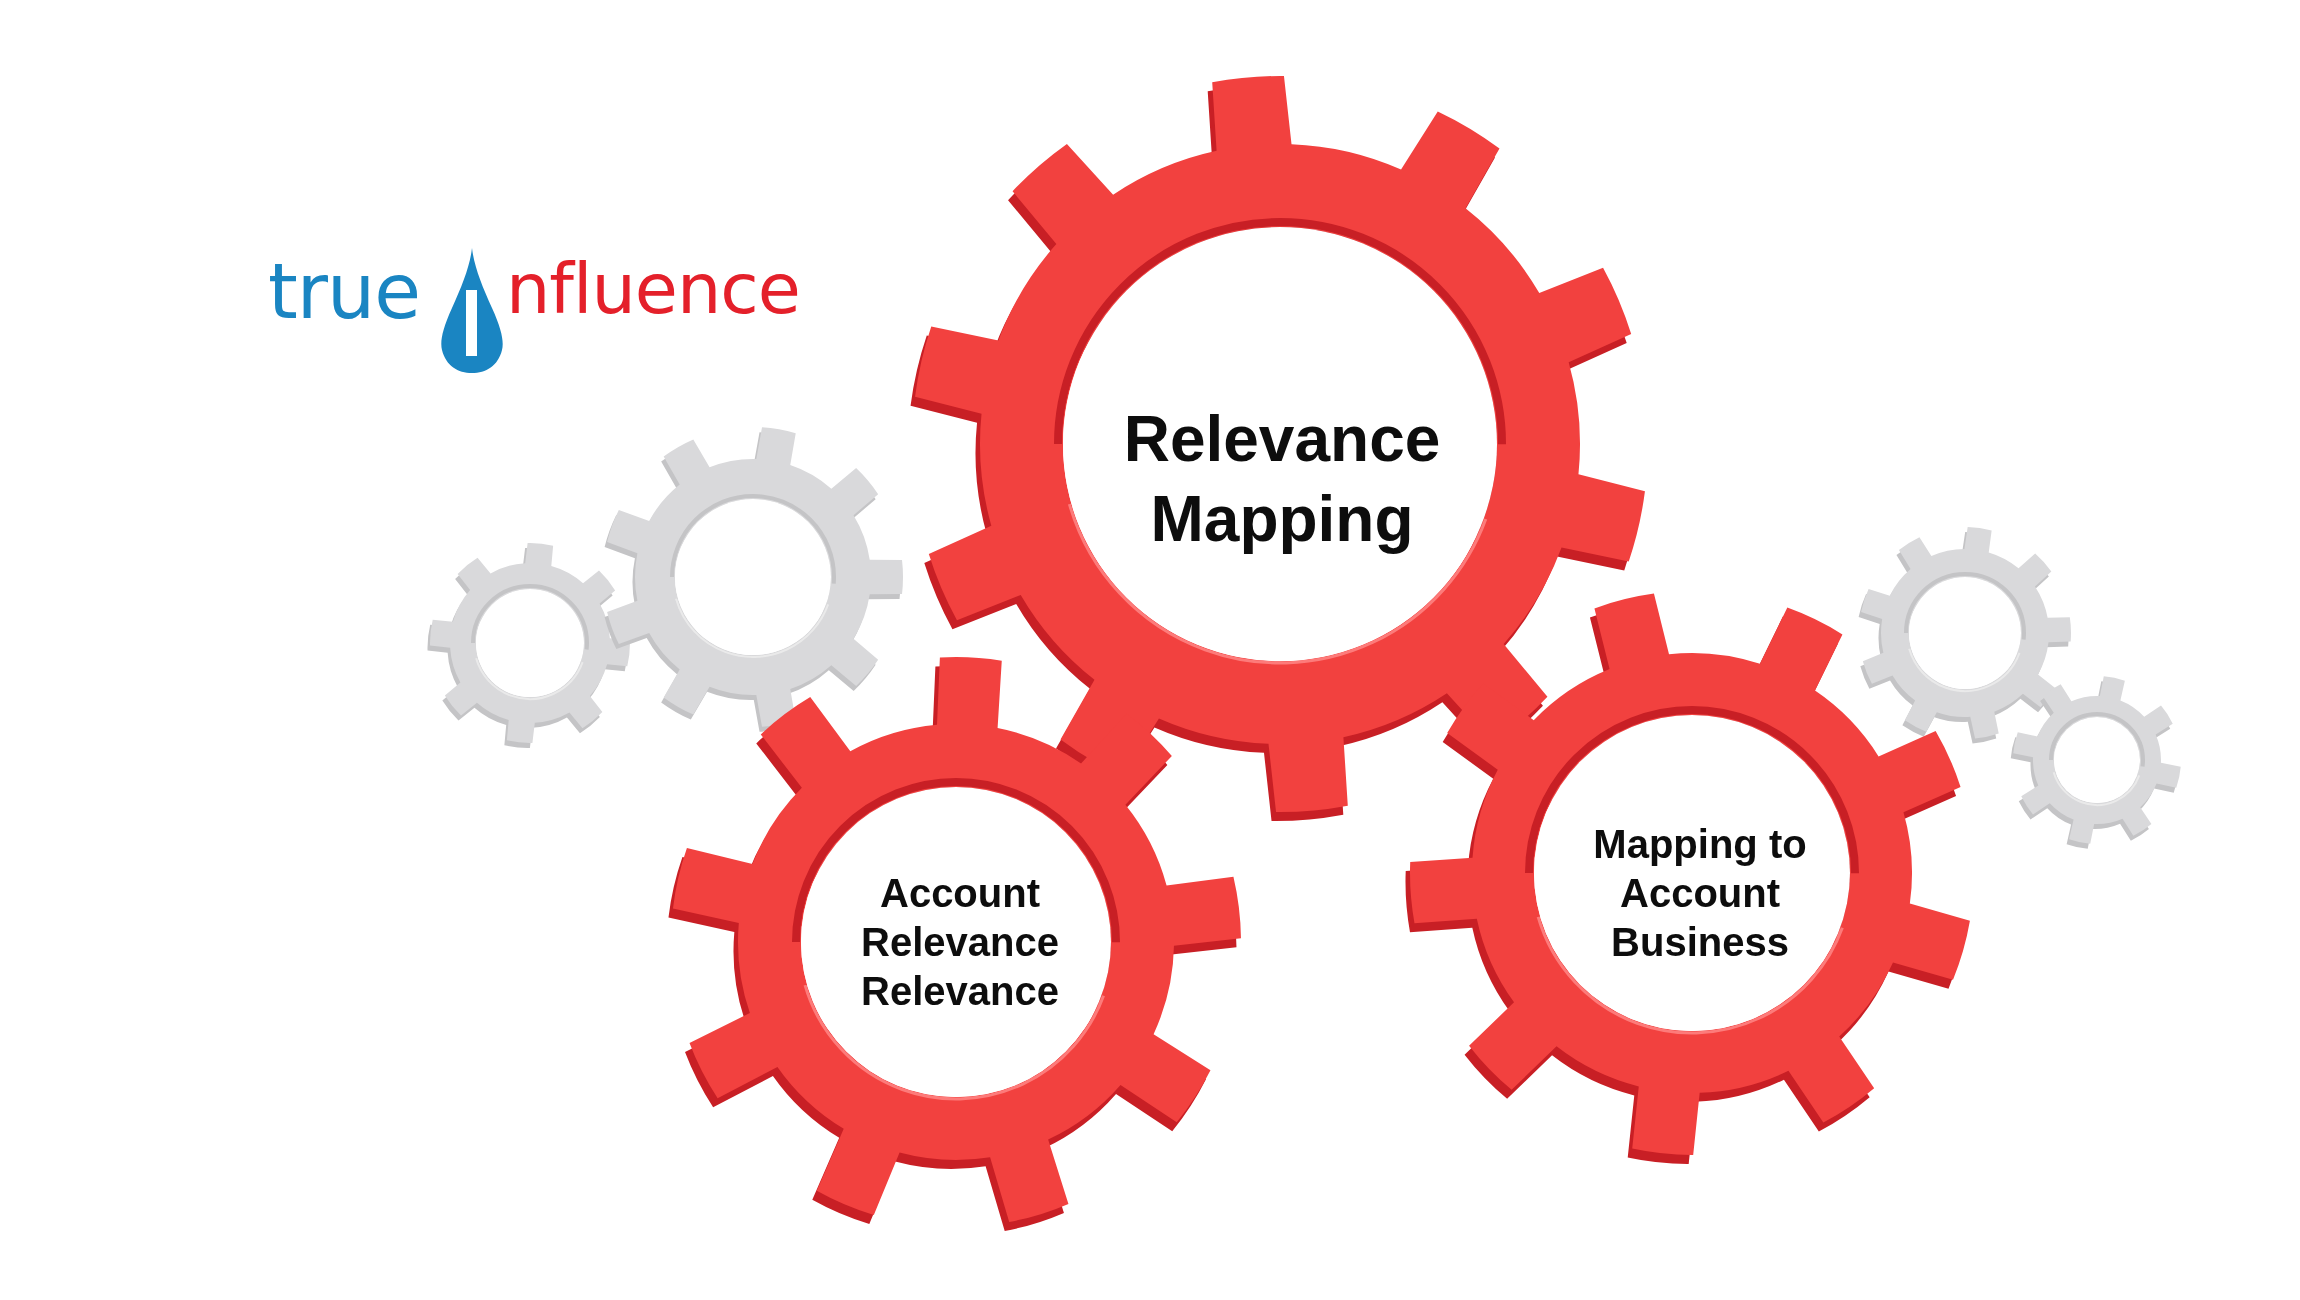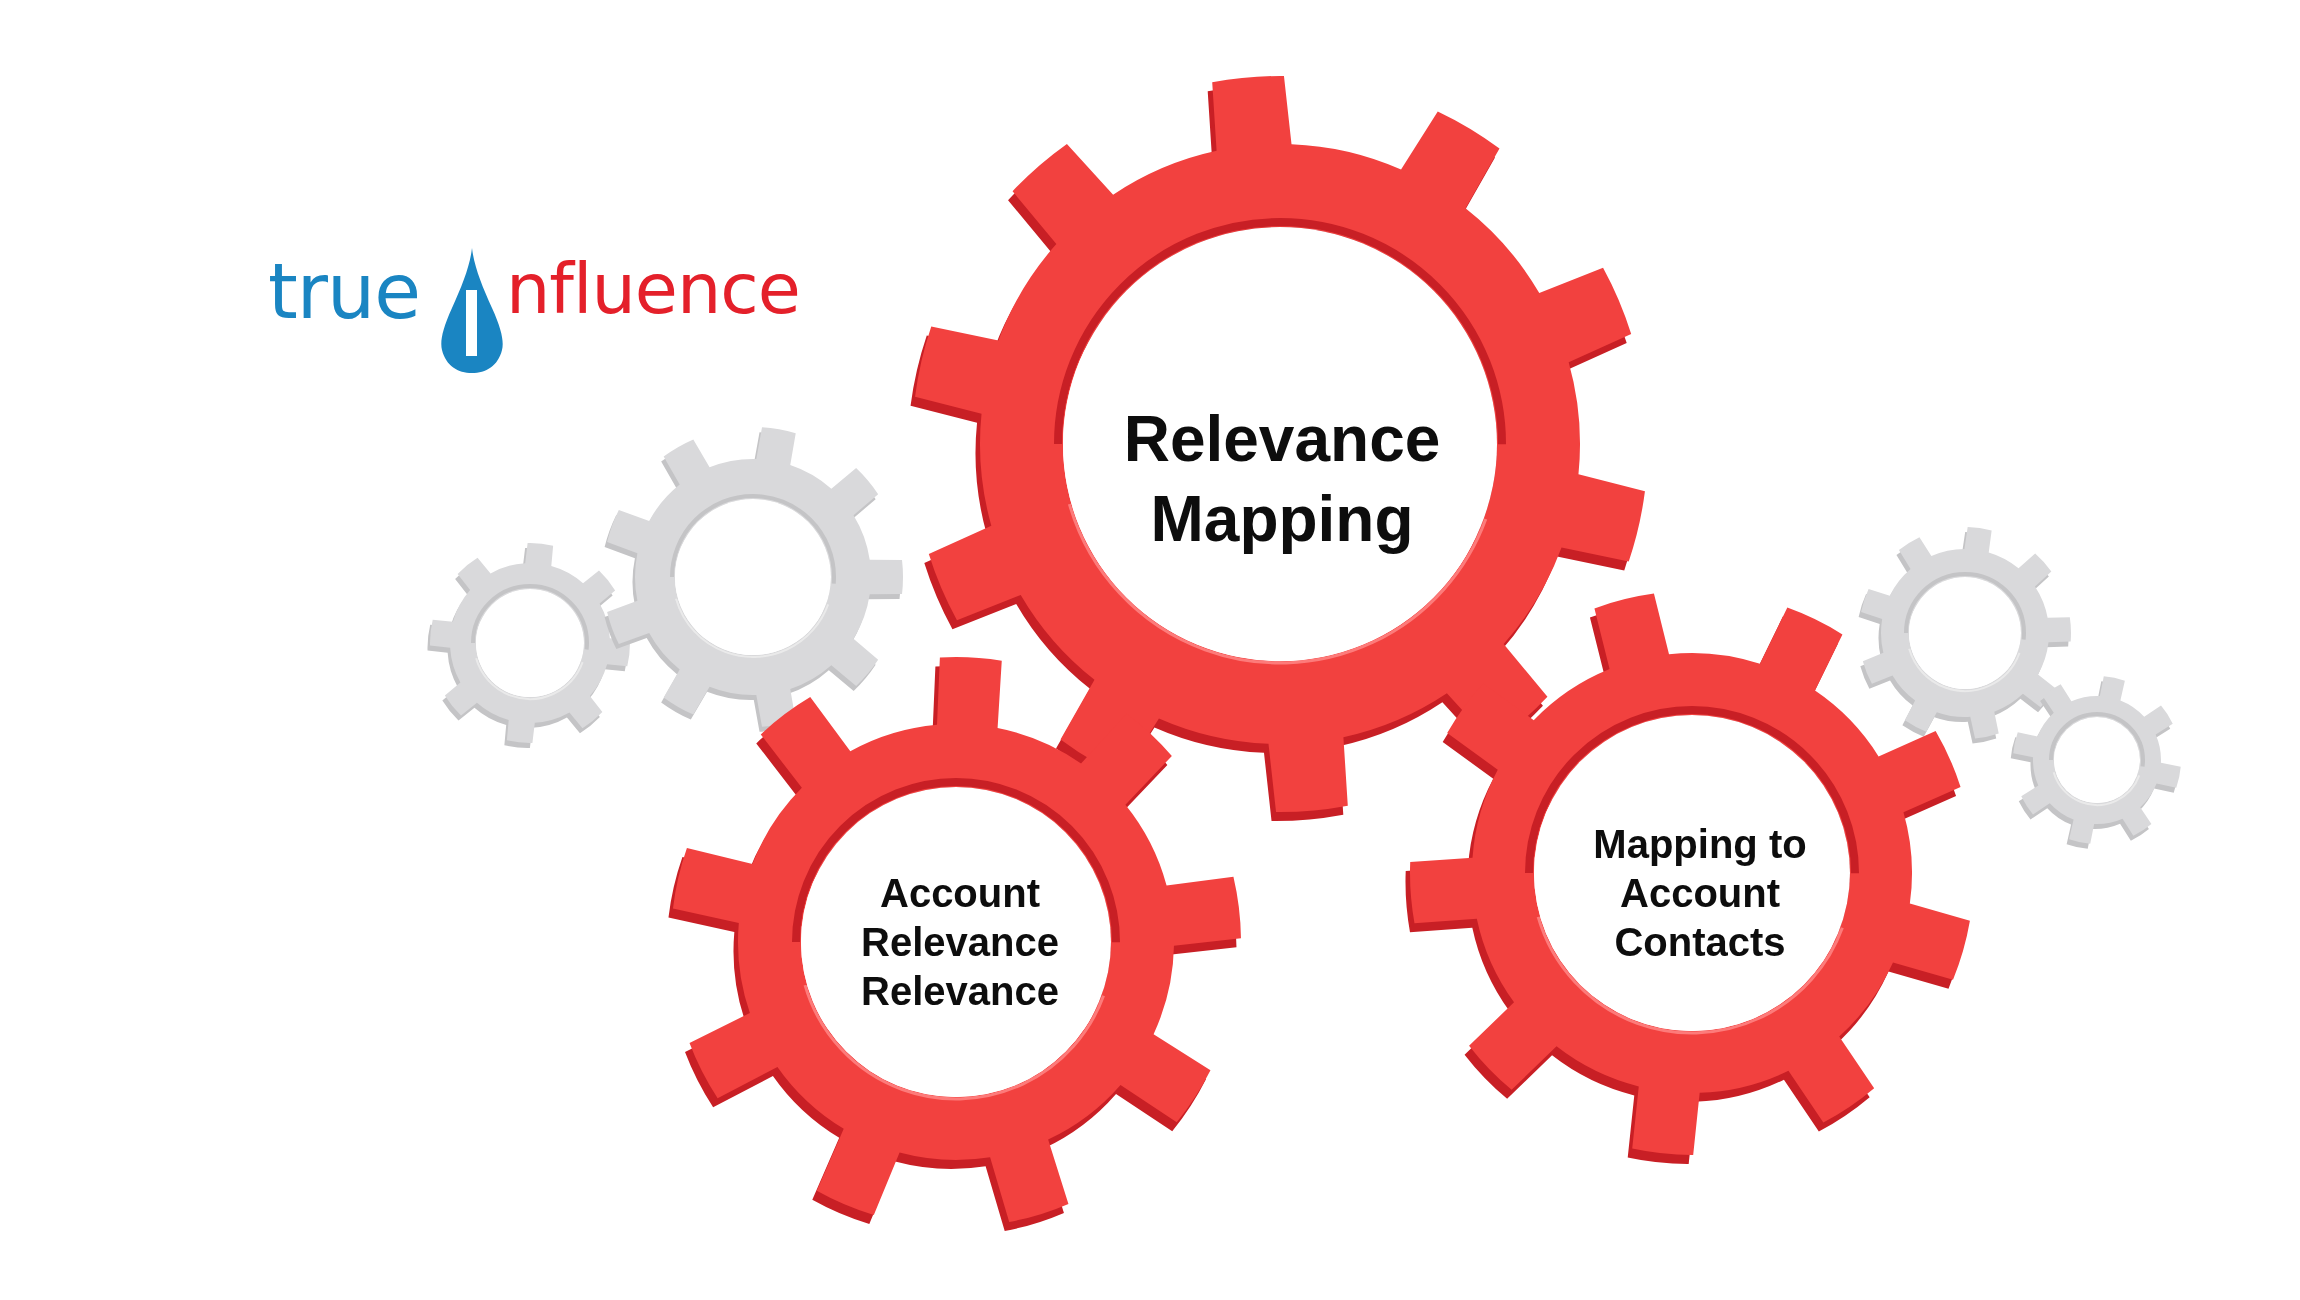--- a/index.html
+++ b/index.html
@@ -143,15 +143,15 @@
 
   <div class="gear-label small" id="lbl-acc" style="left: 960px; top: 942px;">
     <span class="line">Account</span>
     <span class="line">Relevance</span>
     <span class="line">Relevance</span>
   </div>
 
   <div class="gear-label small" id="lbl-map" style="left: 1700px; top: 893px;">
     <span class="line">Mapping to</span>
     <span class="line">Account</span>
-    <span class="line">Contacts</span>
+    <span class="line">Business</span>
   </div>
 </div>
 
 </body></html>

